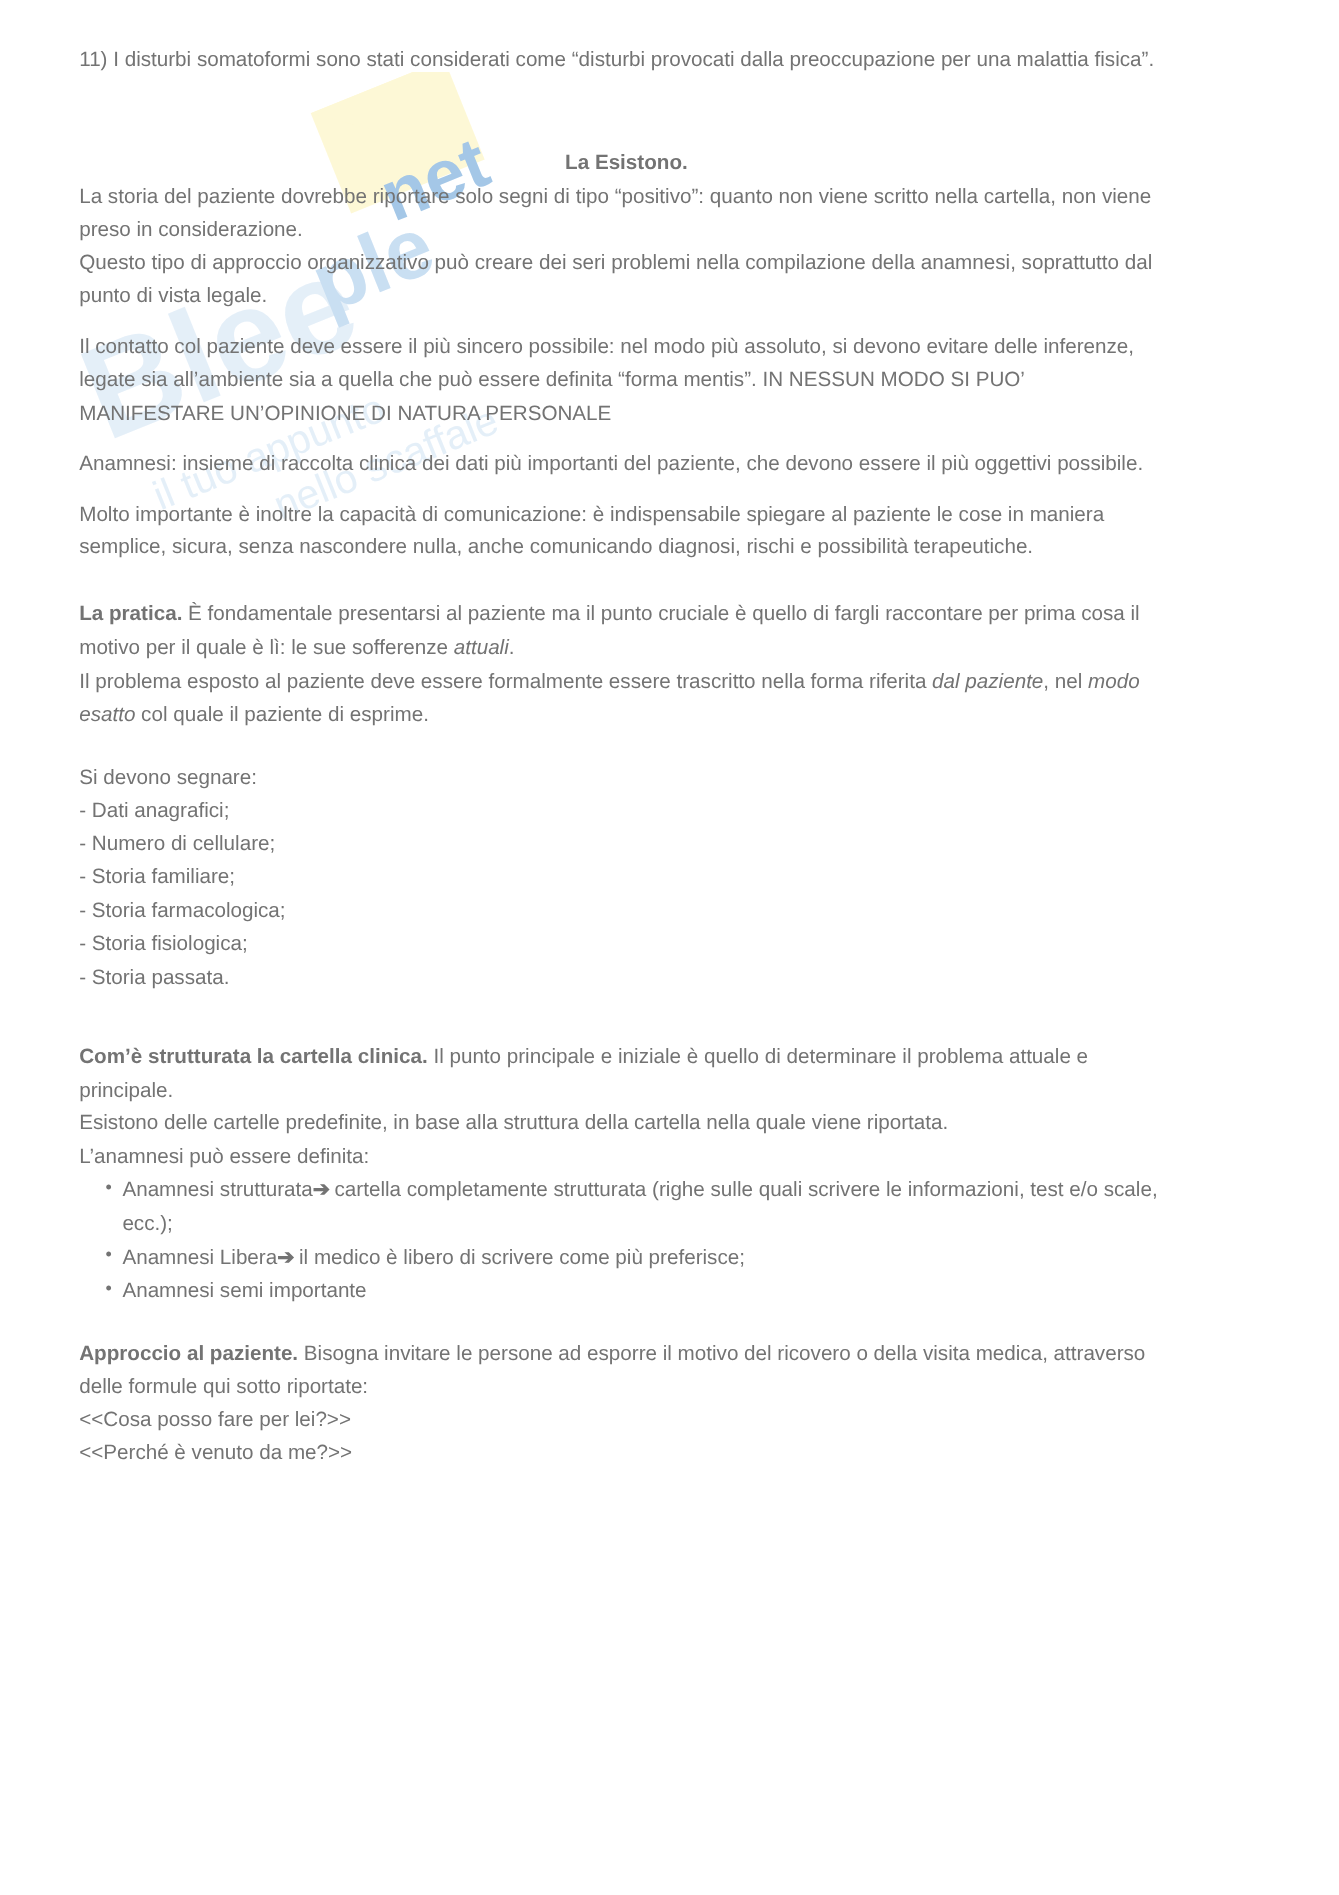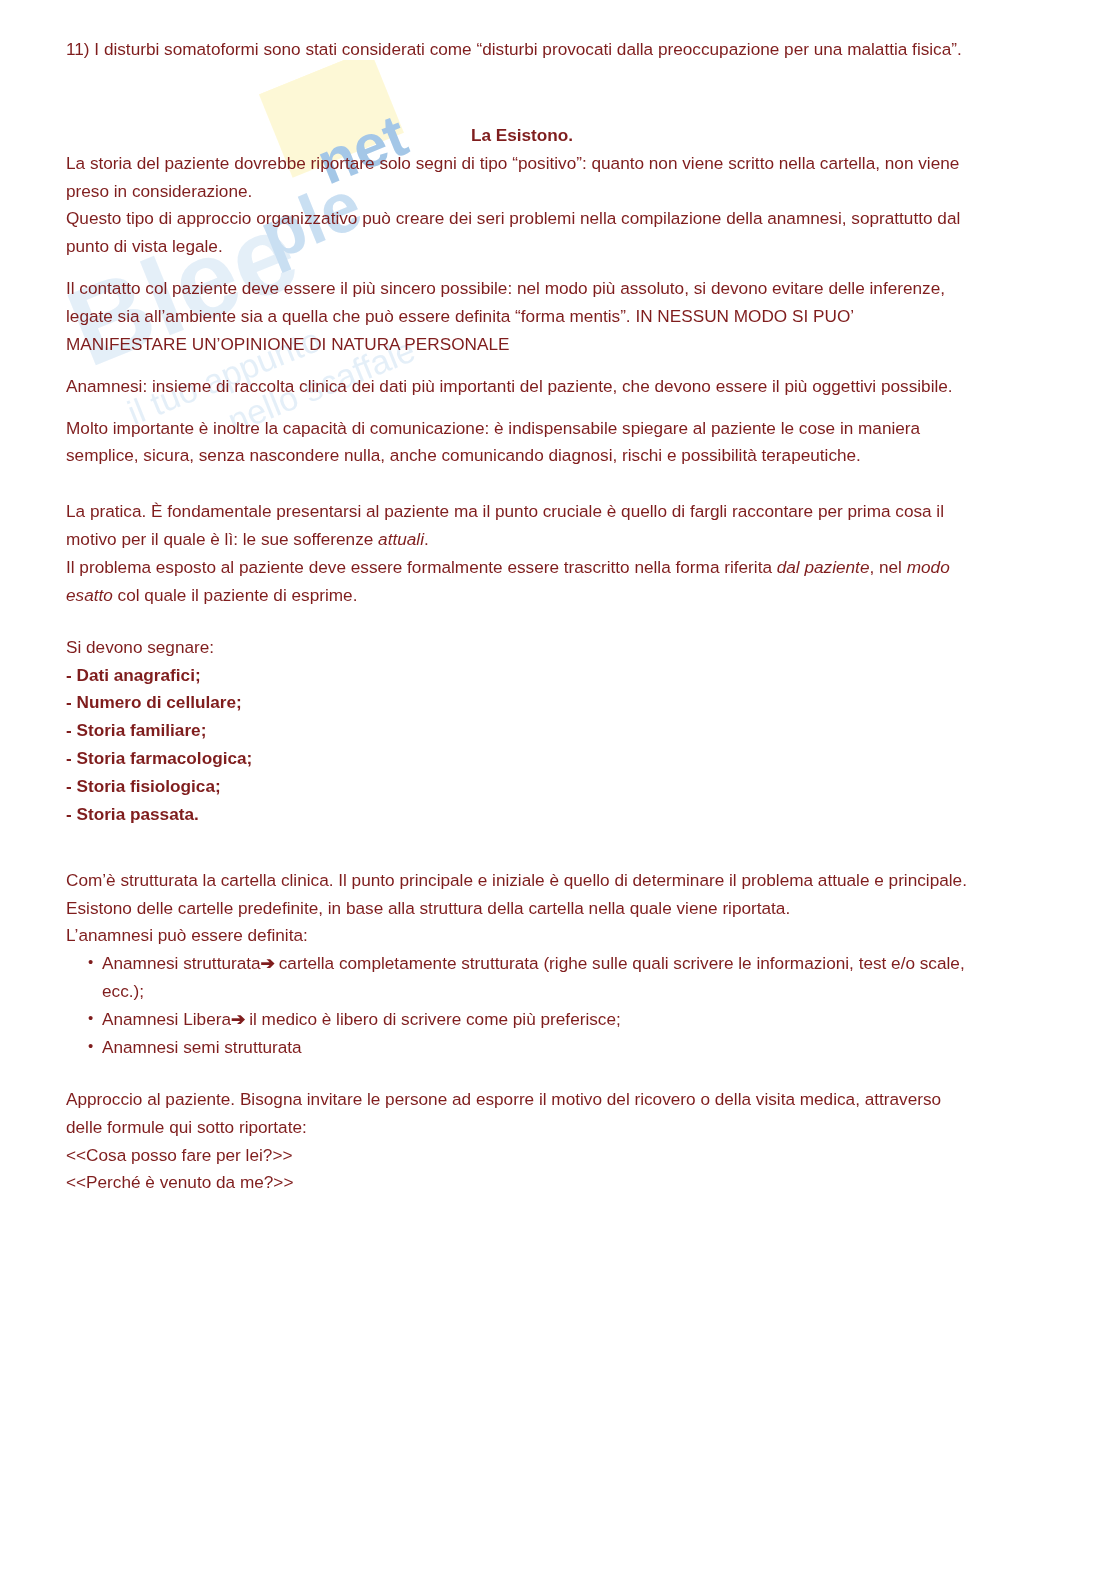--- a/index.html
+++ b/index.html
@@ -27,54 +27,54 @@
     pointer-events: none;
     opacity: 0.55;
   }
   #content {
     position: absolute;
     left: 66px;
     top: 36px;
     width: 912px;
     font-size: 17.2px;
     line-height: 1.62;
-    color: #7f1d1d;
+    color: #737373;
   }
   p {
     margin: 0;
   }
   .spacer-sm { height: 14px; }
   .spacer-md { height: 24px; }
   .spacer-lg { height: 34px; }
   .center {
     text-align: center;
     font-weight: bold;
   }
-  .bold { font-weight: normal; }
+  .bold { font-weight: bold; }
   .ital { font-style: italic; }
   .uline { }
   ul.bullets {
     margin: 0;
     padding: 0 0 0 22px;
     list-style: none;
   }
   ul.bullets li {
     position: relative;
     padding-left: 14px;
     margin: 0;
   }
   ul.bullets li::before {
     content: "\2022";
     position: absolute;
     left: 0;
     top: 0;
     font-size: 15px;
   }
   .arrow { font-weight: bold; letter-spacing: -1px; }
-  .dashline { margin: 0; font-weight: bold; }
+  .dashline { margin: 0; }
 </style>
 </head>
 <body>
 
 <div id="page">
 
   <svg id="watermark" viewBox="0 0 500 440" xmlns="http://www.w3.org/2000/svg">
     <g transform="rotate(-22 250 220)">
       <polygon points="300,40 420,40 420,130 300,130" fill="#fdf3b5"></polygon>
       <polygon points="300,40 420,40 360,85" fill="#fdf3b5"></polygon>
@@ -133,21 +133,21 @@
     <div class="spacer-md"></div>
     <div class="spacer-sm"></div>
 
     <p><span class="bold">Com’è strutturata la cartella clinica.</span><span> Il punto principale e iniziale è quello di determinare il problema attuale e principale.</span></p>
     <p>Esistono delle cartelle predefinite, in base alla struttura della cartella nella quale viene riportata.</p>
     <p>L’anamnesi può essere definita:</p>
 
     <ul class="bullets">
       <li><span>Anamnesi strutturata</span><span class="arrow">➔</span><span> cartella completamente strutturata (righe sulle quali scrivere le informazioni, test e/o scale, ecc.);</span></li>
       <li><span>Anamnesi Libera</span><span class="arrow">➔</span><span> il medico è libero di scrivere come più preferisce;</span></li>
-      <li><span>Anamnesi semi strutturata</span></li>
+      <li><span>Anamnesi semi importante</span></li>
     </ul>
 
     <div class="spacer-md"></div>
 
     <p><span class="bold">Approccio al paziente.</span><span> Bisogna invitare le persone ad </span><span class="uline">esporre il motivo del ricovero</span><span> o della visita medica, attraverso delle formule qui sotto riportate:</span></p>
 
     <p>&lt;&lt;Cosa posso fare per lei?&gt;&gt;</p>
     <p>&lt;&lt;Perché è venuto da me?&gt;&gt;</p>
 
   </div>

